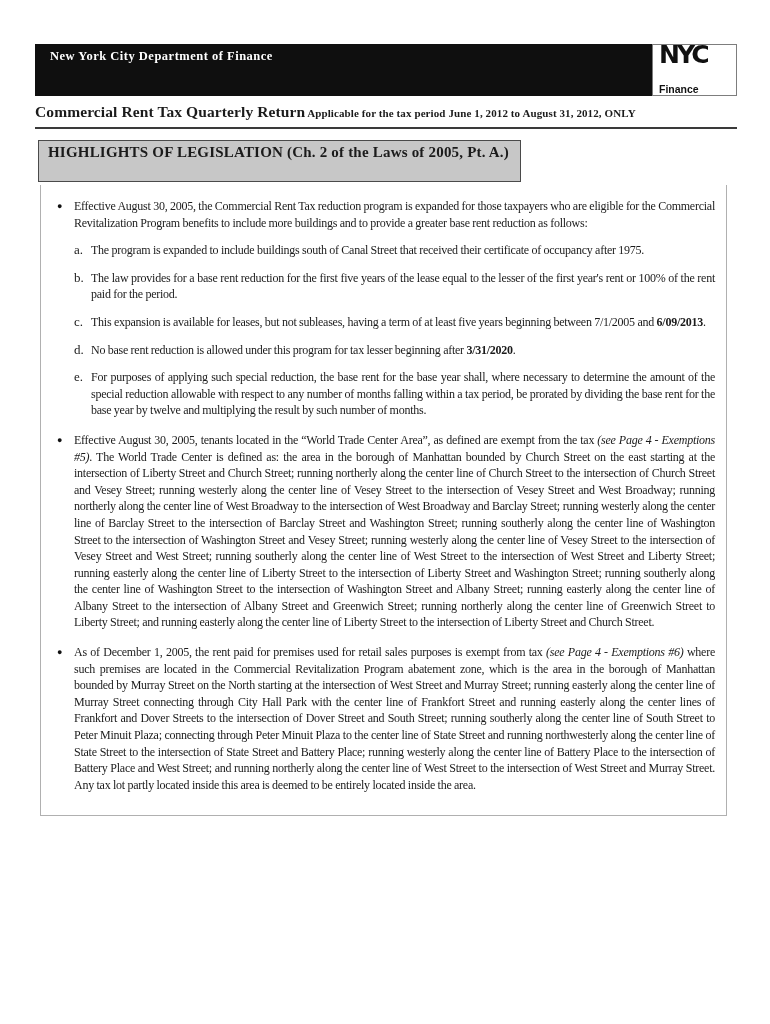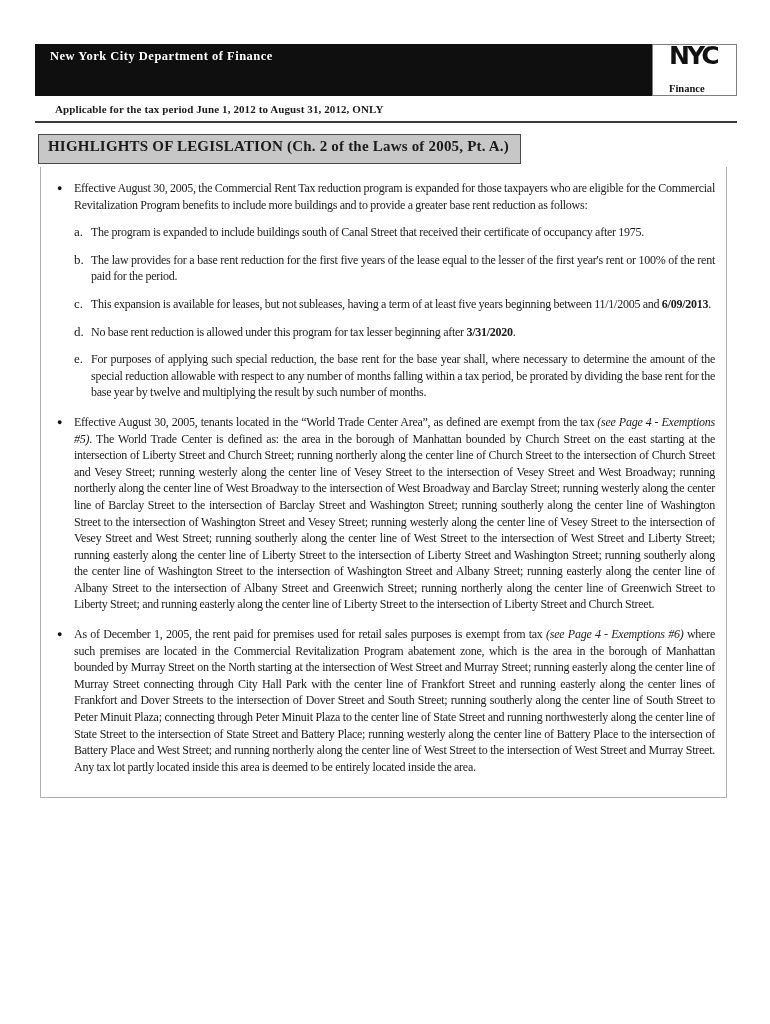--- a/index.html
+++ b/index.html
@@ -6,34 +6,34 @@
   .page{position:relative;width:770px;height:1024px;background:#ffffff;overflow:hidden;
         font-family:"Liberation Serif",serif;color:#1b1b1b;}
   .doc{position:absolute;left:35px;top:44px;width:702px;}
 
   
   .masthead{display:flex;height:52px;}
   .masthead-bar{flex:1;background:#0f0f0f;color:#ffffff;padding:5px 0 0 15px;box-sizing:border-box;}
   .agency{font-size:12.5px;font-weight:bold;letter-spacing:0.5px;}
   .form-title{font-size:28px;font-weight:bold;letter-spacing:1.6px;line-height:1.02;white-space:nowrap;}
   .logo-box{width:85px;background:#ffffff;border:1px solid #7d7d7d;box-sizing:border-box;
-            display:flex;flex-direction:column;justify-content:center;padding-left:16px;gap:16px;}
+            display:flex;flex-direction:column;justify-content:center;padding-left:6px;gap:16px;}
   .logo-nyc{font-family:"DejaVu Sans",sans-serif;font-weight:bold;font-size:25px;
             letter-spacing:-3px;line-height:0.82;color:#111;}
-  .logo-sub{font-family:Liberation Serif, serif;font-weight:bold;font-size:10.5px;color:#111;margin-top:1px;}
+  .logo-sub{font-family:Liberation Sans, sans-serif;font-weight:bold;font-size:10.5px;color:#111;margin-top:1px;}
 
   
   .subtitle-row{display:flex;align-items:baseline;margin-top:7px;}
   .form-name{font-size:15.5px;font-weight:bold;letter-spacing:0.1px;}
-  .applicability{font-size:11px;font-weight:bold;margin-left:20px;letter-spacing:0.1px;}
+  .applicability{font-size:11px;font-weight:bold;margin-left:2px;letter-spacing:0.1px;}
   .rule{border-top:2px solid #3a3a3a;margin-top:6px;}
 
   
   .section-heading{display:inline-block;margin:11px 0 0 3px;background:#c7c7c7;
-                   border:1px solid #4a4a4a;padding:3px 11px 8px 9px;
+                   border:1px solid #4a4a4a;padding:3px 11px 20px 9px;
                    font-size:15px;font-weight:bold;letter-spacing:0.2px;text-align:center;}
 
   
   .content-box{margin:3px 10px 0 5px;border:1px solid #b0b0b0;border-top:none;
                padding:13px 11px 22px 16px;box-sizing:border-box;}
   .para{text-align:justify;font-size:12px;line-height:16.6px;letter-spacing:-0.25px;word-spacing:-0.2px;}
   .bullet{display:flex;margin-top:13px;}
   .bullet.first{margin-top:0;}
   .bullet-marker{width:17px;flex:none;font-size:9px;padding-top:3px;color:#111;}
   .bullet-body{flex:1;min-width:0;}
@@ -51,20 +51,21 @@
       <div class="masthead-bar">
         <div class="agency">New York City Department of Finance</div>
       </div>
       <div class="logo-box">
         <div class="logo-nyc">NYC</div>
         <div class="logo-sub">Finance</div>
       </div>
     </div>
 
     <div class="subtitle-row">
+      <div class="form-name">Commercial Rent Tax Quarterly Return</div>
       <div class="applicability">Applicable for the tax period June 1, 2012 to August 31, 2012, ONLY</div>
     </div>
 
     <div class="rule"></div>
 
     <div class="section-heading">HIGHLIGHTS OF LEGISLATION (Ch. 2 of the Laws of 2005, Pt. A.)</div>
 
     <div class="content-box">
 
       <div class="bullet first">
@@ -77,21 +78,21 @@
             <div class="sub-text para">The program is expanded to include buildings south of Canal Street that received their certificate of occupancy after 1975.</div>
           </div>
 
           <div class="sub-item">
             <div class="sub-label">b.</div>
             <div class="sub-text para">The law provides for a base rent reduction for the first five years of the lease equal to the lesser of the first year's rent or 100% of the rent paid for the period.</div>
           </div>
 
           <div class="sub-item">
             <div class="sub-label">c.</div>
-            <div class="sub-text para"><span>This expansion is available for leases, but not subleases, having a term of at least five years beginning between 11/1/2005 and </span><b>6/09/2013</b><span>.</span></div>
+            <div class="sub-text para"><span>This expansion is available for leases, but not subleases, having a term of at least five years beginning between 7/1/2005 and </span><b>6/09/2013</b><span>.</span></div>
           </div>
 
           <div class="sub-item">
             <div class="sub-label">d.</div>
             <div class="sub-text para"><span>No base rent reduction is allowed under this program for tax lesser beginning after </span><b>3/31/2020</b><span>.</span></div>
           </div>
 
           <div class="sub-item">
             <div class="sub-label">e.</div>
             <div class="sub-text para">For purposes of applying such special reduction, the base rent for the base year shall, where necessary to determine the amount of the special reduction allowable with respect to any number of months falling within a tax period, be prorated by dividing the base rent for the base year by twelve and multiplying the result by such number of months.</div>

